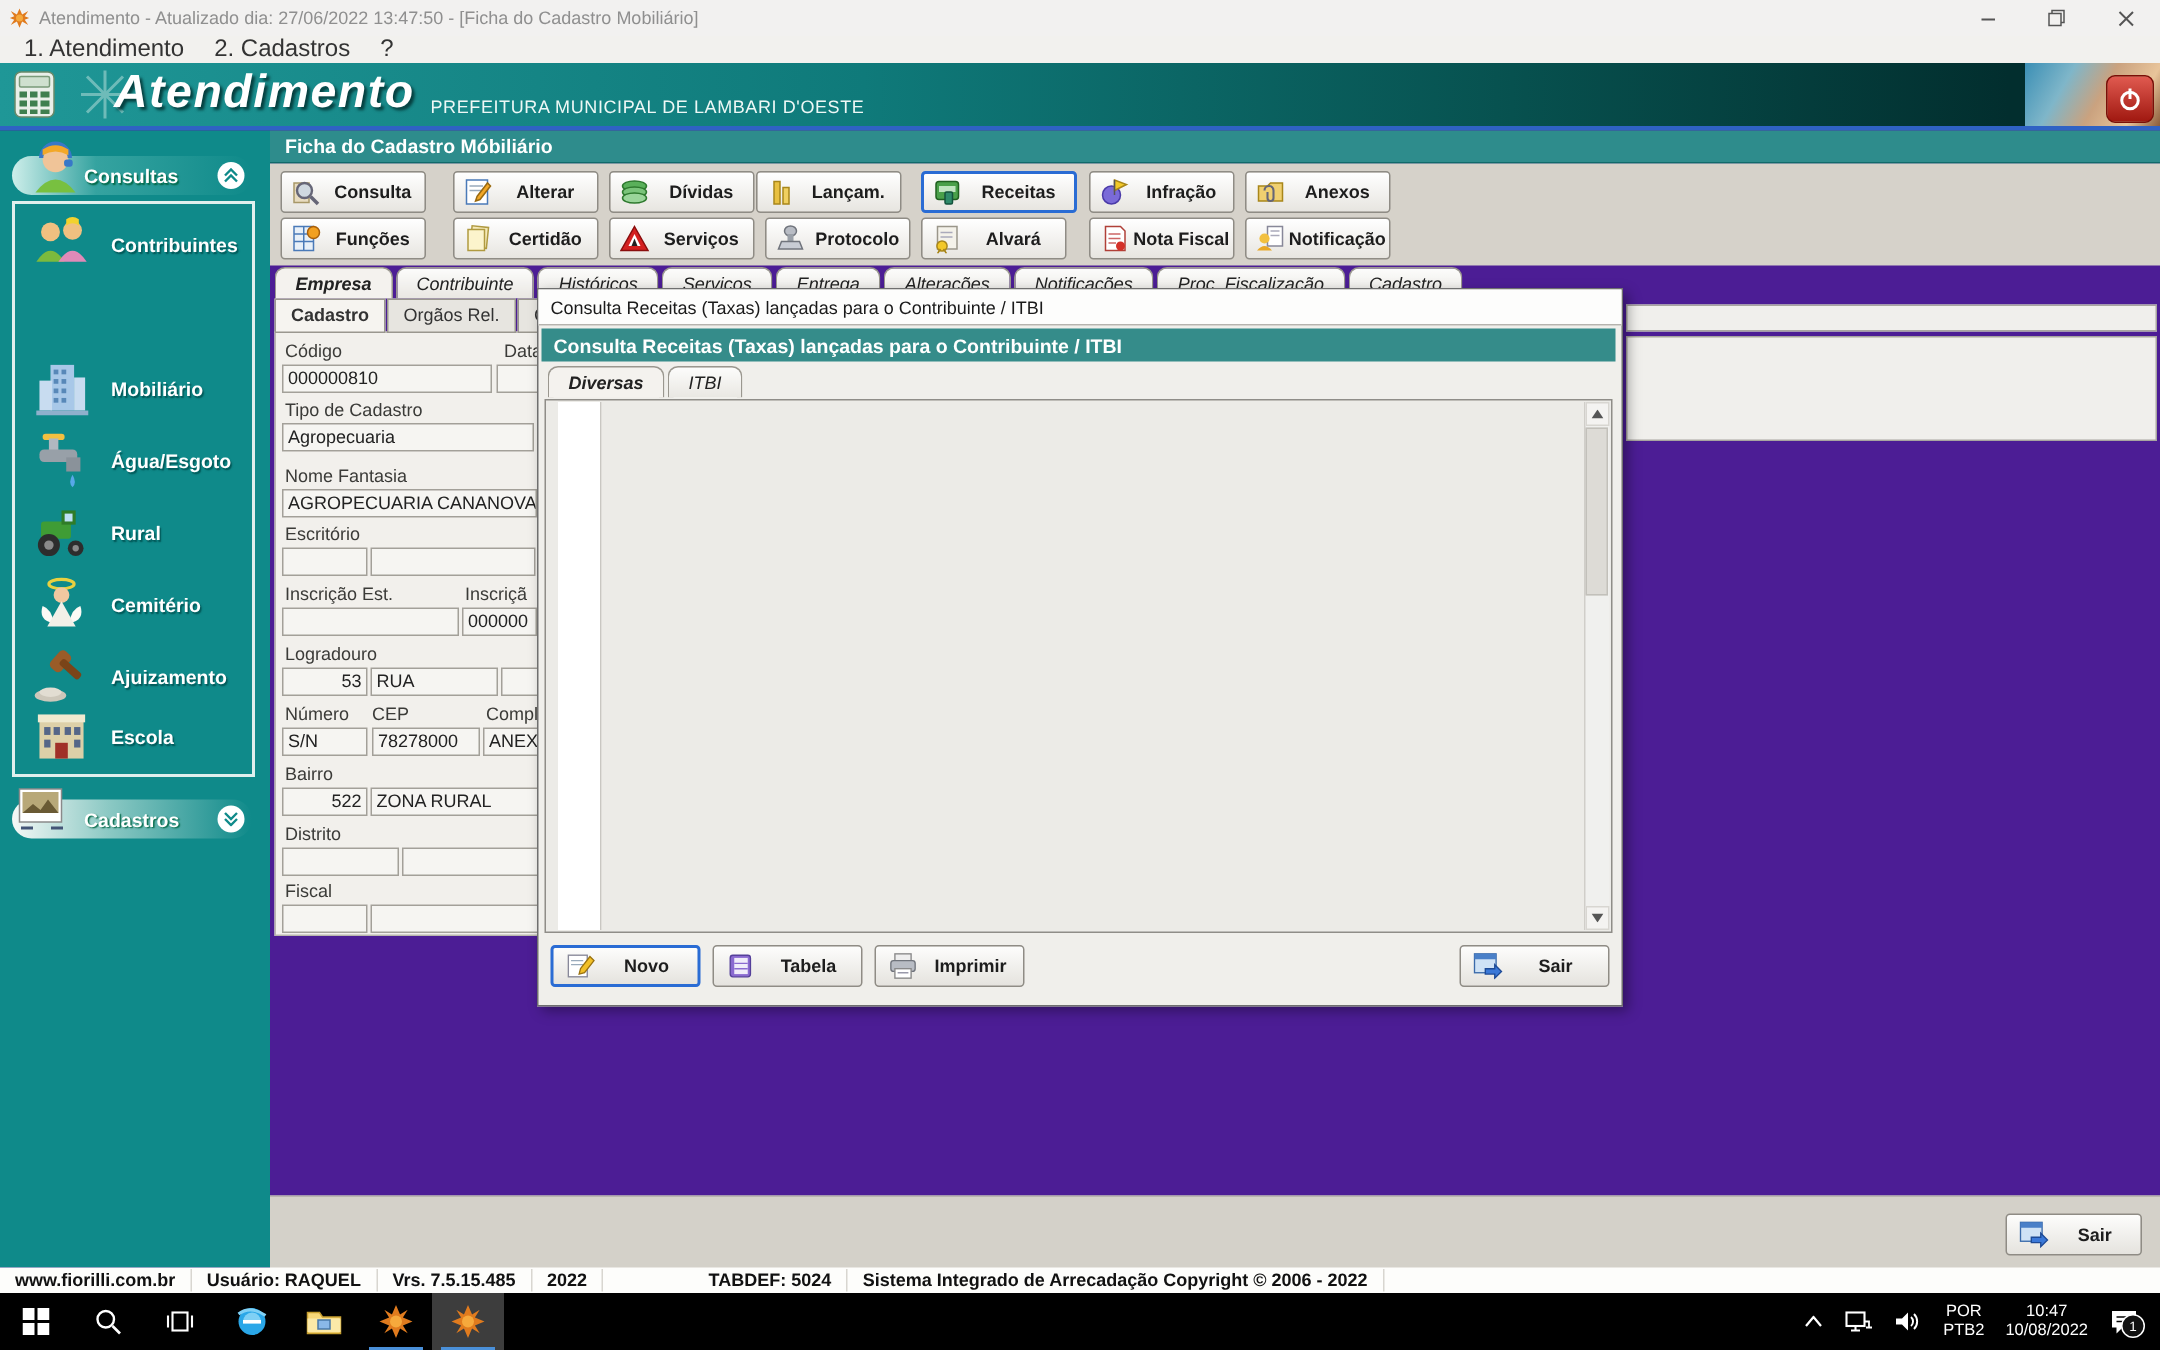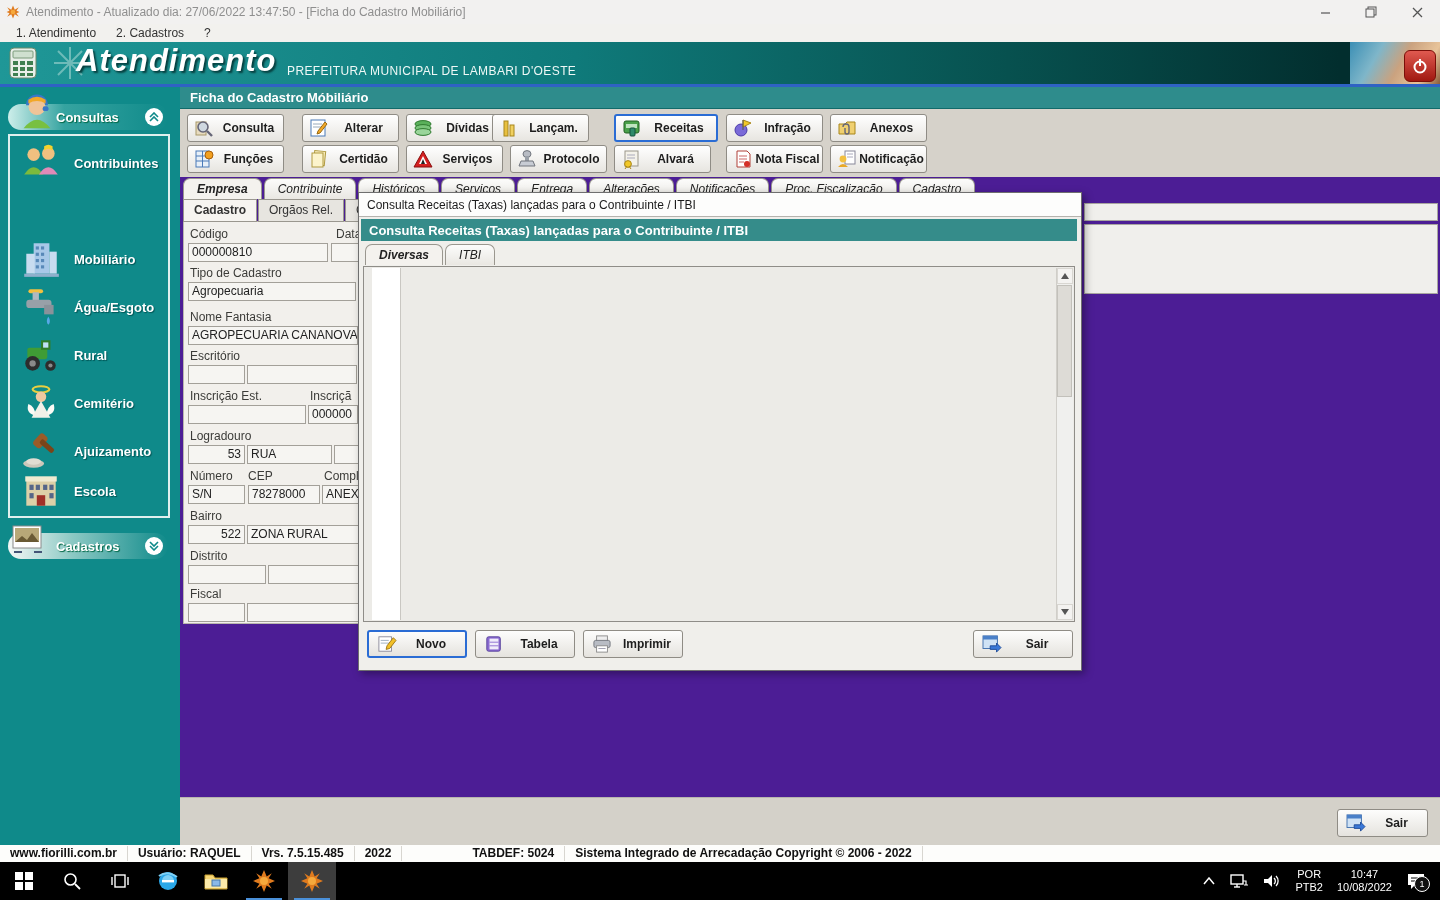--- a/index.html
+++ b/index.html
@@ -3,21 +3,21 @@
 <meta charset="utf-8">
 <style>
   html,body{margin:0;padding:0;}
   #screen{position:relative;width:1440px;height:900px;overflow:hidden;
     font-family:"Liberation Sans",sans-serif;background:#4c1d95;}
   .abs{position:absolute;}
   
   #titlebar{left:0;top:0;width:1440px;height:24px;background:#f2f1f0;display:flex;align-items:center;}
   #titlebar .ttxt{color:#8f8f8f;font-size:12px;margin-left:6px;}
   .winbtn{width:46px;height:24px;display:flex;align-items:center;justify-content:center;}
-  #menubar{left:0;top:24px;width:1440px;height:18px;background:#f2f1ee;display:flex;align-items:center;font-size:12px;color:#333;}
+  #menubar{left:0;top:24px;width:1440px;height:18px;background:#f2f1ee;display:flex;align-items:center;font-size:16px;color:#333;}
   #menubar .mi{margin-left:12px;padding:0 4px;}
   
   #banner{left:0;top:42px;width:1440px;height:42px;
     background:linear-gradient(90deg,#1f9797 0%,#0f7a7a 40%,#07514f 70%,#022e2e 93%);
     border-bottom:3px solid #2f62c4;box-sizing:content-box;}
   #logo-text{left:76px;top:1px;font-size:31px;font-weight:bold;font-style:italic;color:#fff;
     text-shadow:2px 2px 2px #063f3f;letter-spacing:1px;}
   #banner-sub{left:287px;top:22px;font-size:12px;color:#eef8f6;letter-spacing:.4px;}
   #operator-photo{right:0;top:0;width:90px;height:42px;
     background:linear-gradient(120deg,#3b8fb5 0%,#7fb6c9 30%,#caa27f 55%,#e8c49a 80%,#8a5c3a 100%);}
@@ -327,21 +327,21 @@
       <span class="blabel">Alterar</span>
     </div>
     <div class="tbtn" style="left:226px;top:5px">
       <svg class="ticon" viewBox="0 0 20 20">
         <ellipse cx="10" cy="6" rx="8" ry="3.4" fill="#5ab05a" stroke="#2e7a2e"></ellipse>
         <ellipse cx="10" cy="10" rx="8" ry="3.4" fill="#7ac47a" stroke="#2e7a2e"></ellipse>
         <ellipse cx="10" cy="14" rx="8" ry="3.4" fill="#9ad59a" stroke="#2e7a2e"></ellipse>
       </svg>
       <span class="blabel">Dívidas</span>
     </div>
-    <div class="tbtn" style="left:312px;top:5px">
+    <div class="tbtn" style="left:324px;top:5px">
       <svg class="ticon" viewBox="0 0 20 20">
         <rect x="5" y="3" width="4" height="15" fill="#e8c040" stroke="#a8861a"></rect>
         <rect x="11" y="7" width="4" height="11" fill="#f0d060" stroke="#a8861a"></rect>
       </svg>
       <span class="blabel">Lançam.</span>
     </div>
     <div class="tbtn focused" style="left:434px;top:5px;width:104px">
       <svg class="ticon" viewBox="0 0 20 20">
         <rect x="2" y="3" width="15" height="12" rx="2" fill="#4aa04a" stroke="#206020"></rect>
         <rect x="4" y="6" width="11" height="4" fill="#bfe4bf"></rect>

